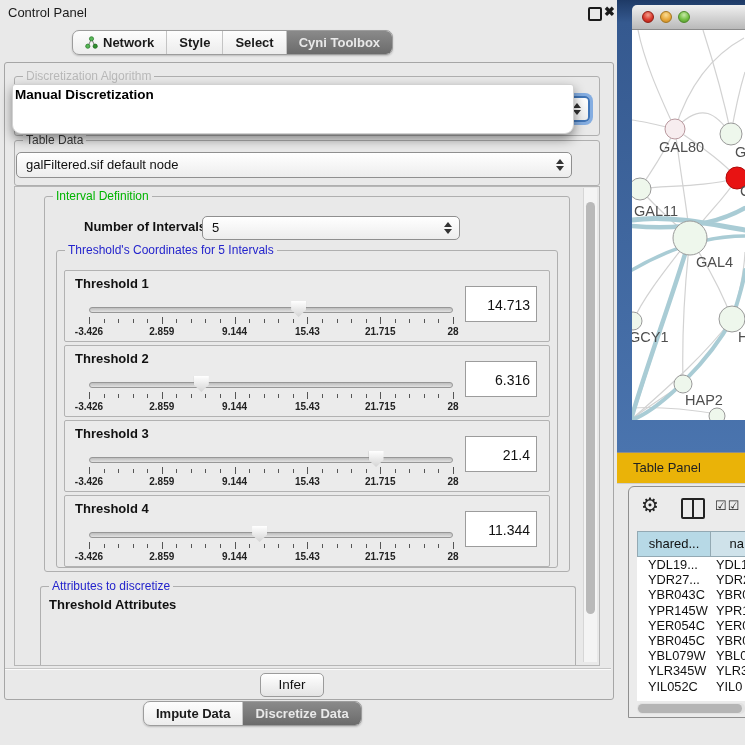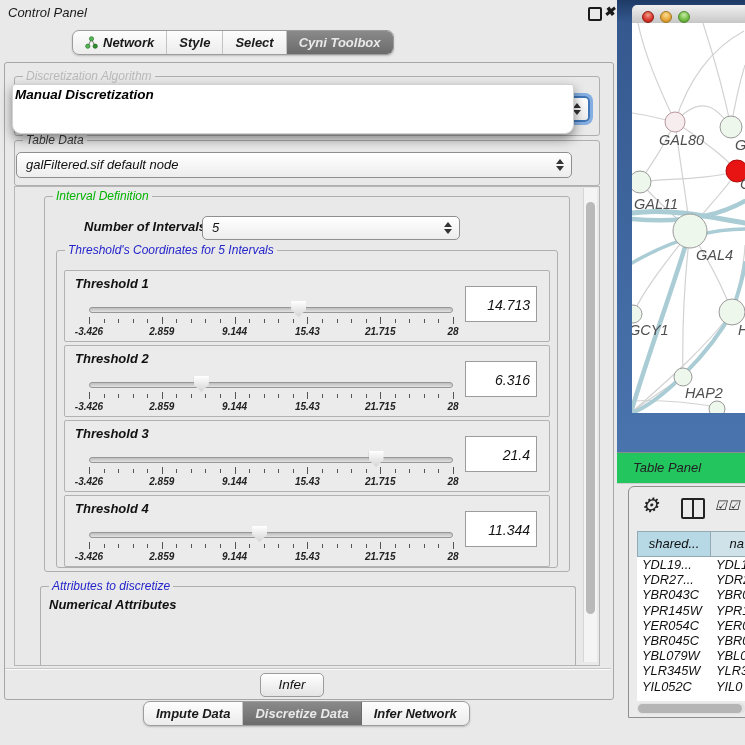--- a/index.html
+++ b/index.html
@@ -1,19 +1,19 @@
 <!DOCTYPE html>
 <html><head>
 <meta charset="utf-8">
 <style>
   html,body{margin:0;padding:0;}
   body{width:745px;height:745px;position:relative;overflow:hidden;
        background:#e9e9e9;font-family:"Liberation Sans",sans-serif;color:#111;}
   #app{position:absolute;inset:0;}
-  .abs{position:absolute;font-style:italic;}
+  .abs{position:absolute;}
 
   
   .titlebar{left:0;top:0;width:618px;height:24px;}
   .tb-title{left:8px;top:5px;font-size:13px;color:#1a1a1a;}
   .float-ic{left:588px;top:7px;width:10px;height:10px;border:2px solid #1a1a1a;border-radius:2px;}
   .close-ic{left:604px;top:4px;font-size:13px;font-weight:bold;color:#1a1a1a;}
 
   .tabstrip{display:flex;height:23px;background:linear-gradient(#fdfdfd,#ececec);
             border:1px solid #9c9c9c;border-radius:7px;overflow:hidden;
             box-shadow:0 1px 2px rgba(0,0,0,.2);}
@@ -101,39 +101,39 @@
   
   .desktop{left:617px;top:0;width:128px;height:452px;
            background:linear-gradient(#1e3a66 0,#35598f 5%,#4a74ae 100%);}
   .net-window{left:632px;top:5px;width:113px;height:415px;}
   .net-title{position:absolute;left:0;top:0;right:0;height:24px;border-radius:5px 0 0 0;
              background:linear-gradient(#f0f0f0,#b9b9b9);border-bottom:1px solid #8a8a8a;}
   .light{position:absolute;top:6px;width:12px;height:12px;border-radius:50%;box-sizing:border-box;}
   .light.red{left:10px;background:radial-gradient(circle at 50% 30%,#f2a08d 0%,#da3a2d 55%,#a91b10 100%);border:1px solid #8f1d14;}
   .light.yellow{left:28px;background:radial-gradient(circle at 50% 30%,#f8dc96 0%,#e8a93c 55%,#c07f1d 100%);border:1px solid #a3761f;}
   .light.green{left:46px;background:radial-gradient(circle at 50% 30%,#c8e8a8 0%,#74c045 55%,#4e8f27 100%);border:1px solid #4e8a2a;}
-  .net-canvas{position:absolute;left:0;top:18px;right:0;height:390px;background:#fff;overflow:hidden;}
-
-  .tp-bar{left:617px;top:452px;width:128px;height:30px;background:#22c55e;
+  .net-canvas{position:absolute;left:0;top:25px;right:0;height:390px;background:#fff;overflow:hidden;}
+
+  .tp-bar{left:617px;top:452px;width:128px;height:30px;background:#eab308;
           border-top:1px solid #8d8d8d;border-bottom:1px solid #cfcfcf;}
   .tp-title{position:absolute;left:16px;top:7px;font-size:13px;color:#222;}
   .tp-window{left:628px;top:486px;width:117px;height:230px;background:#ebebeb;
              border:1px solid #8f8f8f;border-radius:6px 0 0 0;overflow:hidden;}
   .gear{position:absolute;left:12px;top:6px;font-size:20px;color:#222;}
   .cols-ic{position:absolute;left:52px;top:11px;width:20px;height:17px;border:2px solid #222;border-radius:2px;}
   .cols-ic:after{content:"";position:absolute;left:50%;top:0;bottom:0;width:2px;background:#222;transform:translateX(-50%);}
   .checks{position:absolute;left:86px;top:11px;font-size:13px;color:#222;letter-spacing:1px;}
   .thead{position:absolute;left:8px;top:44px;right:0;height:26px;display:flex;}
   .thcell{box-sizing:border-box;border:1px solid #93a9b3;font-size:13px;line-height:24px;
           overflow:hidden;white-space:nowrap;}
   .thcell.c1{width:74px;background:#b7d9e6;text-align:center;}
   .thcell.c2{flex:1;background:#cfe2ea;border-left:none;text-align:right;padding-right:1px;}
   .trows{position:absolute;left:8px;top:70px;right:0;bottom:16px;background:#fff;overflow:hidden;}
   .trow{display:flex;height:15.2px;font-size:12.8px;line-height:15.2px;color:#111;}
-  .tc1{width:74px;padding-left:5px;box-sizing:border-box;overflow:hidden;white-space:nowrap;}
+  .tc1{width:74px;padding-left:11px;box-sizing:border-box;overflow:hidden;white-space:nowrap;}
   .tc2{flex:1;padding-left:5px;overflow:hidden;white-space:nowrap;}
   .hscroll{position:absolute;left:8px;bottom:3px;right:1px;height:11px;background:#e2e2e2;border-radius:5px;}
   .hthumb{position:absolute;left:1px;top:1px;width:96%;height:9px;background:#b5b5b5;border-radius:5px;}
 </style>
 </head>
 <body>
 
 <div id="app">
 
   <div class="abs titlebar">
@@ -378,35 +378,32 @@
           <span style="left: 60%;">15.43</span>
           <span style="left: 80%;">21.715</span>
           <span style="left: 100%;">28</span>
         </div>
     </div>
     <div class="value-box">11.344</div>
   </div>
 
   <div class="abs group grp-attrs">
     <span class="legend lg-blue">Attributes to discretize</span>
-    <span class="lbl-bold" style="position:absolute;left:8px;top:10px;">Numerical Attributes</span>
+    <span class="lbl-bold" style="position:absolute;left:8px;top:10px;">Threshold Attributes</span>
   </div>
 
   <div class="abs separator"></div>
   <div class="abs apply-btn">Infer</div>
 
   <div class="abs tabstrip bottom-tabs">
     <div class="tab">
         <span>Impute Data</span>
       </div>
     <div class="tab sel">
         <span>Discretize Data</span>
-      </div>
-    <div class="tab">
-        <span>Infer Network</span>
       </div>
   </div>
 
   <div class="abs desktop"></div>
 
   <div class="abs net-window">
     <div class="net-title">
       <span class="light red"></span>
       <span class="light yellow"></span>
       <span class="light green"></span>

